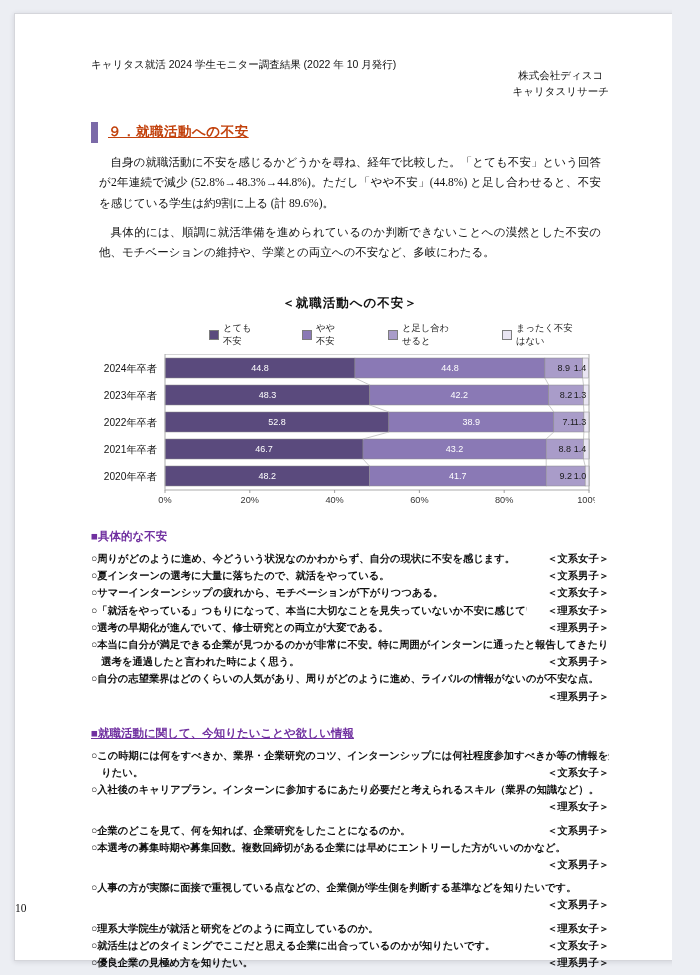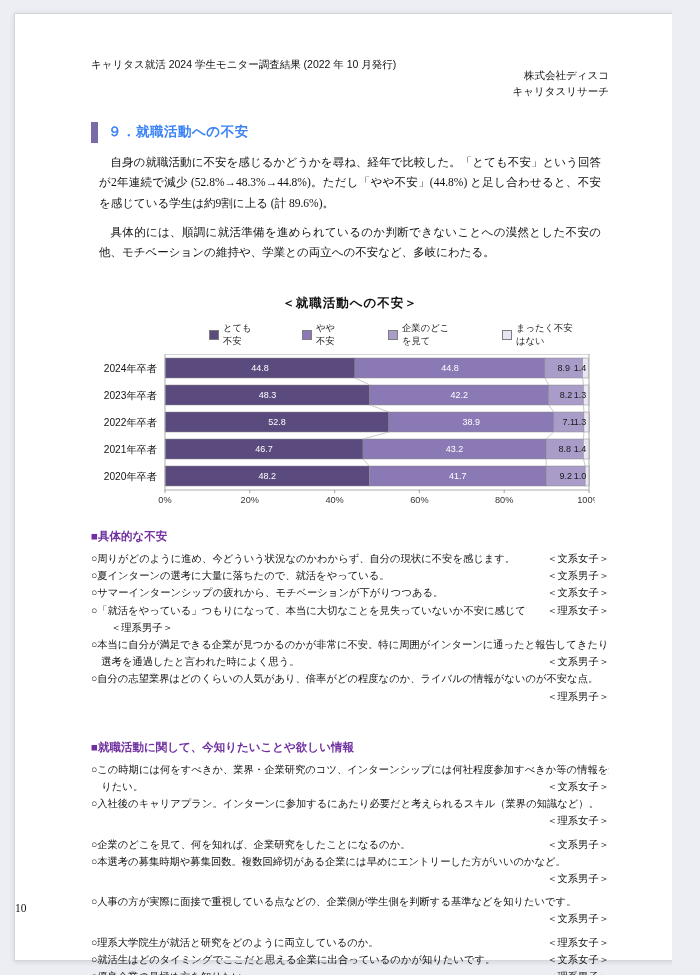--- a/index.html
+++ b/index.html
@@ -2,37 +2,37 @@
 <html><head>
 <meta charset="utf-8">
 <style>
   html,body{margin:0;padding:0;}
   body{width:700px;height:975px;background:#eceef3;font-family:"Liberation Sans",sans-serif;}
   .canvas{position:relative;width:672px;height:975px;background:#eceef3;overflow:hidden;}
   .sheet{position:absolute;left:14px;top:13px;width:672px;height:948px;background:#ffffff;
          border:1px solid #d5d6db;box-shadow:0 1px 5px rgba(40,40,60,.14);
          padding:44px 76px 0 76px;box-sizing:border-box;}
   .header{display:flex;justify-content:space-between;align-items:flex-start;font-size:10.5px;color:#111;}
-  .company{text-align:right;line-height:1.55;margin-top:9px;}
+  .company{text-align:center;line-height:1.55;margin-top:9px;}
   .section-row{margin-top:22px;display:flex;align-items:center;}
   .accent{width:7px;height:21px;background:#7b6aa8;margin-right:10px;flex-shrink:0;}
-  .sec-title{font-size:13.5px;font-weight:bold;color:#3b82f6;letter-spacing:.5px;}
+  .sec-title{font-size:13.5px;font-weight:bold;color:#c2410c;letter-spacing:.5px;text-decoration:underline;}
   .body-para{font-family:"Liberation Serif",serif;font-size:11.5px;line-height:1.8;margin:8px;
              text-align:justify;text-indent:1em;color:#111;}
   .body-para.first{margin-top:9px;}
   .chart-block{margin-top:13px;}
   .chart-title{font-size:12.5px;font-weight:bold;text-align:center;letter-spacing:1px;color:#111;margin-top:32px;}
   .legend{display:flex;justify-content:space-between;padding:10px 34px 5px 70px;}
   .legend-item{display:flex;align-items:center;font-size:9.3px;color:#222;padding-left:48px;}
   .swatch{width:8px;height:8px;border:1px solid #7d7d7d;margin-right:4px;flex-shrink:0;}
   #chart{margin-top:1px;}
   .qa-heading{color:#7030a0;font-size:11.5px;font-weight:bold;margin:17px 0 6px 0;}
-  .qa-heading.second{margin-top:35px;}
+  .qa-heading.second{margin-top:21px;text-decoration:underline;}
   .qa-line{display:flex;justify-content:space-between;font-size:10.3px;line-height:17.2px;
-           white-space:nowrap;color:#111;}
+           white-space:nowrap;color:#111;font-weight:bold;}
   .qa-line.sp{margin-top:6px;}
   .qa-text{overflow:hidden;}
   .qa-tag{flex-shrink:0;margin-left:20px;}
   .footer{position:absolute;bottom:46px;left:0;right:0;text-align:left;font-size:11.5px;
           font-family:"Liberation Serif",serif;color:#111;}
 </style>
 </head>
 <body>
 
 <div class="canvas">
@@ -60,21 +60,21 @@
           <div class="legend-item">
             <span class="swatch" style="background: rgb(90, 74, 125);"></span>
             <span>とても不安</span>
           </div>
           <div class="legend-item">
             <span class="swatch" style="background: rgb(138, 121, 181);"></span>
             <span>やや不安</span>
           </div>
           <div class="legend-item">
             <span class="swatch" style="background: rgb(169, 156, 201);"></span>
-            <span>企業のどこを見て</span>
+            <span>と足し合わせると</span>
           </div>
           <div class="legend-item">
             <span class="swatch" style="background: rgb(233, 229, 242);"></span>
             <span>まったく不安はない</span>
           </div>
         </div>
       <div id="chart"><svg width="504" height="154" viewBox="0 0 504 154" style="font-family: &quot;Liberation Sans&quot;, sans-serif;">
             <text x="66" y="17.5" text-anchor="end" font-size="10.2" fill="#111">2024年卒者</text>
             <rect x="74" y="4" width="189.95199999999997" height="20" fill="#5a4a7d" stroke="#8c8c8c" stroke-width="0.5"></rect>
             <text x="168.976" y="17.2" text-anchor="middle" font-size="9" fill="#ffffff">44.8</text>
@@ -160,31 +160,32 @@
         </div>
         <div class="qa-line">
           <span class="qa-text">○サマーインターンシップの疲れから、モチベーションが下がりつつある。</span>
           <span class="qa-tag">＜文系女子＞</span>
         </div>
         <div class="qa-line">
           <span class="qa-text">○「就活をやっている」つもりになって、本当に大切なことを見失っていないか不安に感じている。</span>
           <span class="qa-tag">＜理系女子＞</span>
         </div>
         <div class="qa-line">
+          <span class="qa-text">○選考の早期化が進んでいて、修士研究との両立が大変である。</span>
           <span class="qa-tag">＜理系男子＞</span>
         </div>
         <div class="qa-line">
           <span class="qa-text">○本当に自分が満足できる企業が見つかるのかが非常に不安。特に周囲がインターンに通ったと報告してきたり、</span>
         </div>
         <div class="qa-line">
           <span class="qa-text">　選考を通過したと言われた時によく思う。</span>
           <span class="qa-tag">＜文系男子＞</span>
         </div>
         <div class="qa-line">
-          <span class="qa-text">○自分の志望業界はどのくらいの人気があり、倍率がどの程度なのか、ライバルの情報がないのが不安な点。</span>
+          <span class="qa-text">○自分の志望業界はどのくらいの人気があり、周りがどのように進め、ライバルの情報がないのが不安な点。</span>
         </div>
         <div class="qa-line">
           <span class="qa-text"></span>
           <span class="qa-tag">＜理系男子＞</span>
         </div>
         <div class="qa-heading second">■就職活動に関して、今知りたいことや欲しい情報</div>
         <div class="qa-line">
           <span class="qa-text">○この時期には何をすべきか、業界・企業研究のコツ、インターンシップには何社程度参加すべきか等の情報を知</span>
         </div>
         <div class="qa-line">

